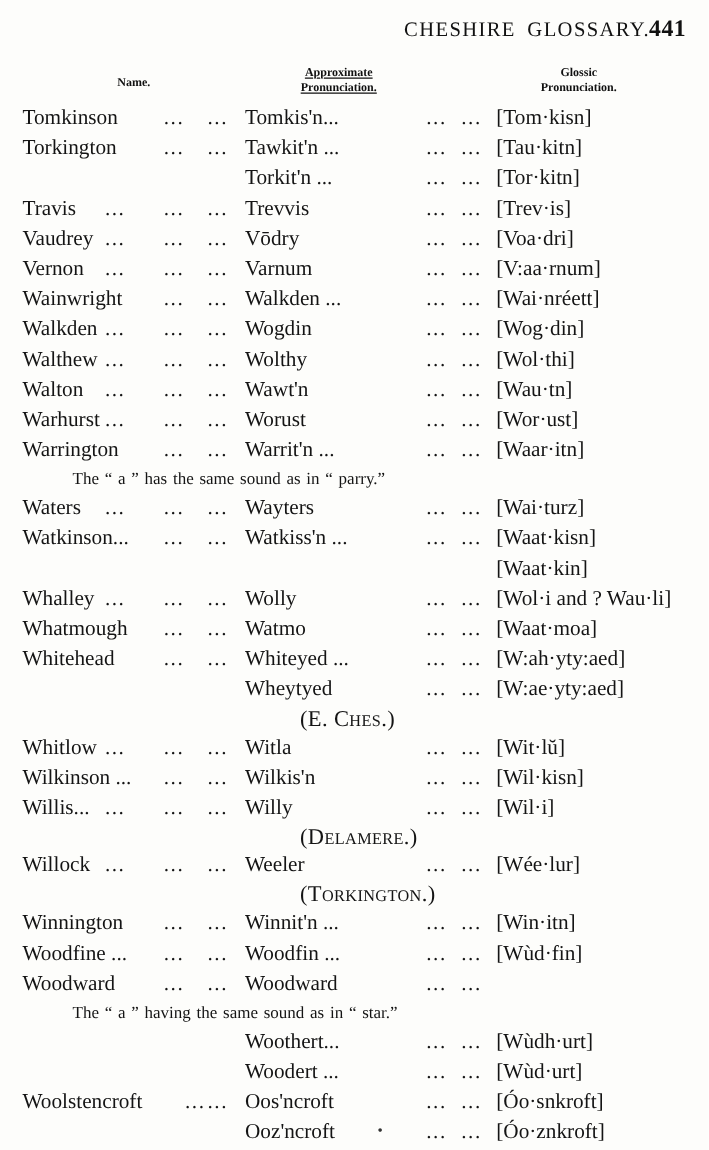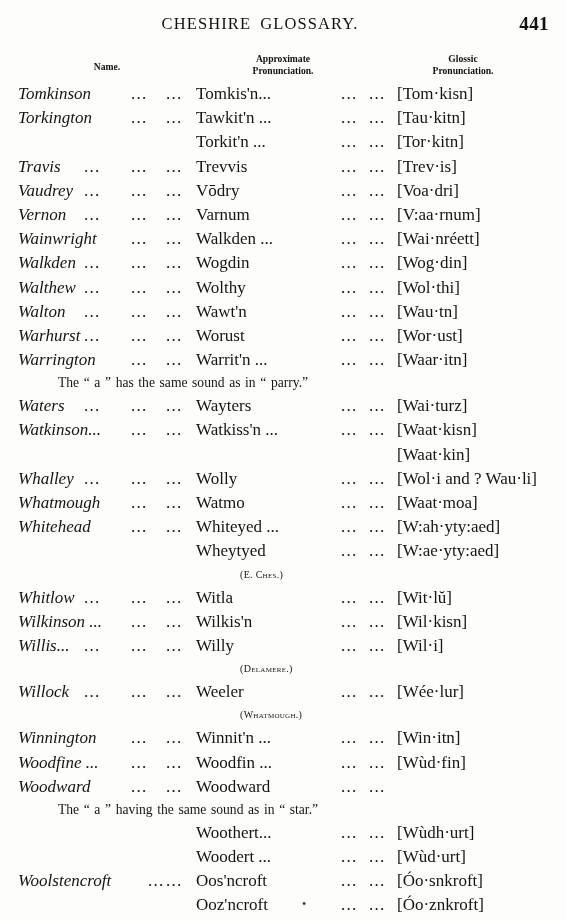--- a/index.html
+++ b/index.html
@@ -28,21 +28,21 @@
     position: absolute;
     top: 14px;
     left: 0;
     width: 567px;
     height: 24px;
   }
   .head-title {
     position: absolute;
     left: 0;
     width: 520px;
-    text-align: center;
+    text-align: right;
     font-size: 16.5px;
     letter-spacing: 1.1px;
     word-spacing: 4px;
     color: #111;
   }
   .head-folio {
     position: absolute;
     right: 18px;
     top: -1px;
     font-size: 19px;
@@ -61,21 +61,21 @@
   }
   .colhead {
     position: absolute;
     font-size: 9.6px;
     font-weight: bold;
     text-align: center;
     line-height: 1.2;
     color: #111;
   }
   .colhead-name   { left: 52px;  width: 110px; top: 9px; }
-  .colhead-approx { left: 208px; width: 150px; top: 1px; }
+  .colhead-approx { left: 196px; width: 150px; top: 1px; text-decoration: underline; }
   .colhead-glossic{ left: 388px; width: 150px; top: 1px; font-family: Liberation Serif, serif; }
 
   
   .entries {
     position: absolute;
     top: 82px;
     left: 0;
     width: 567px;
   }
 
@@ -84,21 +84,21 @@
     height: 24.2px;
     font-size: 17px;
     white-space: nowrap;
   }
   .row .cell {
     position: absolute;
     top: 0;
     line-height: 24.2px;
     color: #141414;
   }
-  .c-name    { left: 18px; font-style: italic;  }
+  .c-name    { left: 18px;  }
   .c-approx  { left: 196px; }
   .c-glossic { left: 397px; }
 
   .leader {
     position: absolute;
     top: 0;
     line-height: 24.2px;
     letter-spacing: 1.2px;
     color: #141414;
   }
@@ -116,21 +116,21 @@
     left: 58px;
     top: 0;
     line-height: 22px;
     word-spacing: 1.2px;
   }
 
   
   .loc-row {
     position: relative;
     height: 22px;
-    font-size: 10px;
+    font-size: 18px;
     color: #141414;
   }
   .loc-row .loc-text {
     position: absolute;
     left: 240px;
     top: 0;
     line-height: 22px;
     font-variant: small-caps;
     letter-spacing: 0.3px;
   }
@@ -379,21 +379,21 @@
         <span class="cell c-name">Willock</span>
         <span class="cell c-approx">Weeler</span>
         <span class="cell c-glossic">[Wée·lur]</span>
         <span class="leader" style="left: 84px;">...</span>
         <span class="leader" style="left: 131px;">...</span>
         <span class="leader" style="left: 166px;">...</span>
         <span class="leader" style="left: 341px;">...</span>
         <span class="leader" style="left: 369px;">...</span>
       </div>
       <div class="loc-row">
-        <span class="loc-text">(Whatmough.)</span>
+        <span class="loc-text">(Torkington.)</span>
       </div>
       <div class="row">
         <span class="cell c-name">Winnington</span>
         <span class="cell c-approx">Winnit'n ...</span>
         <span class="cell c-glossic">[Win·itn]</span>
         <span class="leader" style="left: 131px;">...</span>
         <span class="leader" style="left: 166px;">...</span>
         <span class="leader" style="left: 341px;">...</span>
         <span class="leader" style="left: 369px;">...</span>
       </div>

